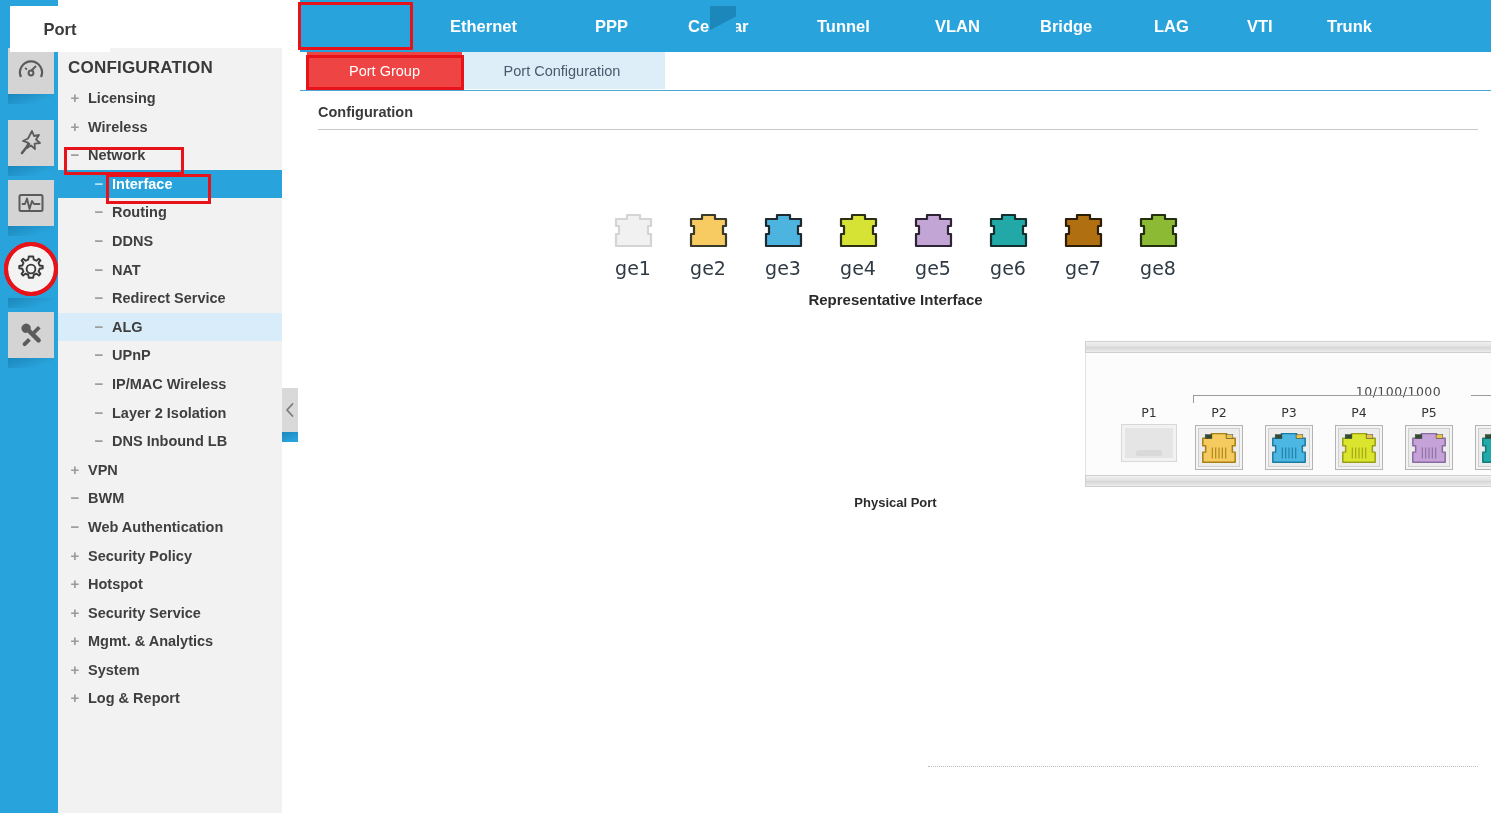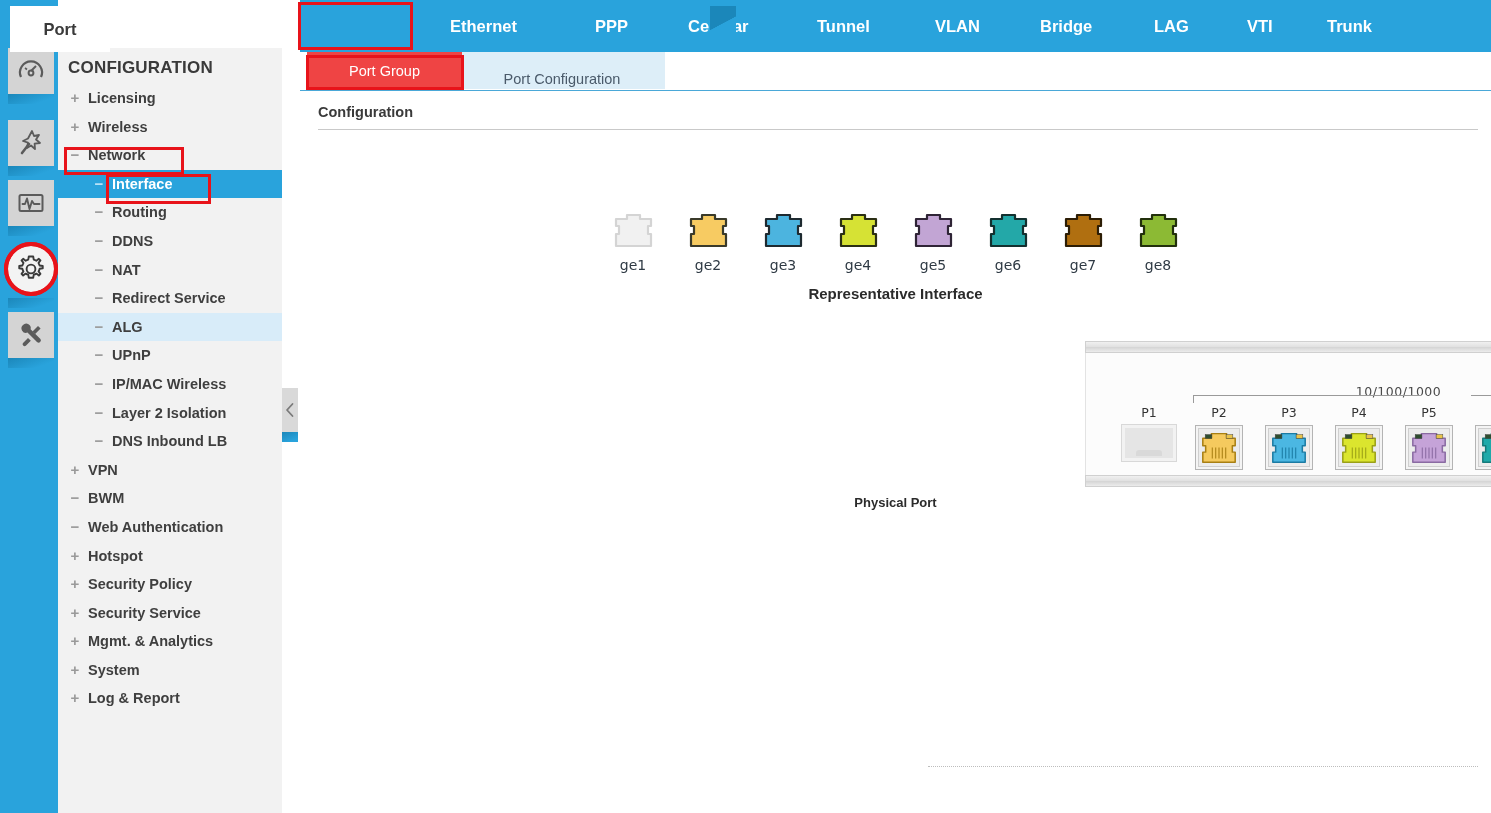--- a/index.html
+++ b/index.html
@@ -133,21 +133,21 @@
   
   #repwrap{
     position:absolute;left:0;top:210px;width:1191px;
   }
   #repicons{
     display:flex;justify-content:center;gap:26px;
   }
   .repcell{width:49px;text-align:center;}
   .repicon{width:41px;height:41px;margin:0 auto;position:relative;}
   .replbl{
-    font-size:14px;color:#2f3a44;margin-top:6px;
+    font-size:19px;color:#2f3a44;margin-top:6px;
     font-family:"DejaVu Sans",sans-serif;
   }
   #replabel{
     text-align:center;font-size:15px;font-weight:bold;color:#2b2b2b;
     margin-top:12px;
   }
   
   #chassis{
     position:absolute;left:785px;top:341px;width:625px;height:146px;
     background:#fbfbfb;
@@ -285,22 +285,22 @@
       <div class="sb-item sb-l1"><span class="tog">−</span><span class="sb-lbl">NAT</span></div>
       <div class="sb-item sb-l1"><span class="tog">−</span><span class="sb-lbl">Redirect Service</span></div>
       <div class="sb-item sb-l1 hov"><span class="tog">−</span><span class="sb-lbl">ALG</span></div>
       <div class="sb-item sb-l1"><span class="tog">−</span><span class="sb-lbl">UPnP</span></div>
       <div class="sb-item sb-l1"><span class="tog">−</span><span class="sb-lbl">IP/MAC Wireless</span></div>
       <div class="sb-item sb-l1"><span class="tog">−</span><span class="sb-lbl">Layer 2 Isolation</span></div>
       <div class="sb-item sb-l1"><span class="tog">−</span><span class="sb-lbl">DNS Inbound LB</span></div>
       <div class="sb-item sb-l0"><span class="tog">+</span><span class="sb-lbl">VPN</span></div>
       <div class="sb-item sb-l0"><span class="tog">−</span><span class="sb-lbl">BWM</span></div>
       <div class="sb-item sb-l0"><span class="tog">−</span><span class="sb-lbl">Web Authentication</span></div>
+      <div class="sb-item sb-l0"><span class="tog">+</span><span class="sb-lbl">Security Policy</span></div>
       <div class="sb-item sb-l0"><span class="tog">+</span><span class="sb-lbl">Hotspot</span></div>
-      <div class="sb-item sb-l0"><span class="tog">+</span><span class="sb-lbl">Security Policy</span></div>
       <div class="sb-item sb-l0"><span class="tog">+</span><span class="sb-lbl">Security Service</span></div>
       <div class="sb-item sb-l0"><span class="tog">+</span><span class="sb-lbl">Mgmt. &amp; Analytics</span></div>
       <div class="sb-item sb-l0"><span class="tog">+</span><span class="sb-lbl">System</span></div>
       <div class="sb-item sb-l0"><span class="tog">+</span><span class="sb-lbl">Log &amp; Report</span></div>
     </div>
 </div>
 <div id="collapse-shadow"></div>
 <div id="collapse">
   <svg width="10" height="16" viewBox="0 0 10 16">
     <polyline points="7.5,2 2,8 7.5,14" fill="none" stroke="#7a7a7a" stroke-width="1.8" stroke-linecap="round" stroke-linejoin="round"></polyline>
@@ -318,21 +318,21 @@
       <div class="tab" style="left: 726px;">Bridge</div>
       <div class="tab" style="left: 840px;">LAG</div>
       <div class="tab" style="left: 933px;">VTI</div>
       <div class="tab" style="left: 1013px;">Trunk</div>
     </div>
   <div id="tab-shadow"></div>
 
   <div id="subtabs">
     <div id="subtab-strip"></div>
   <div class="subtab active" style="left: 7px; width: 155px; z-index: 3;">Port Group</div>
-      <div class="subtab idle" style="left: 162px; width: 200px; z-index: 3; margin-top: 8px;">Port Configuration</div>
+      <div class="subtab idle" style="left: 162px; width: 200px; z-index: 3;">Port Configuration</div>
     </div>
 
   <div id="sect">
     <div class="hdr">Configuration</div>
     <div class="rule"></div>
   </div>
 
   <div id="repwrap">
     <div id="repicons">
         <div class="repcell">

